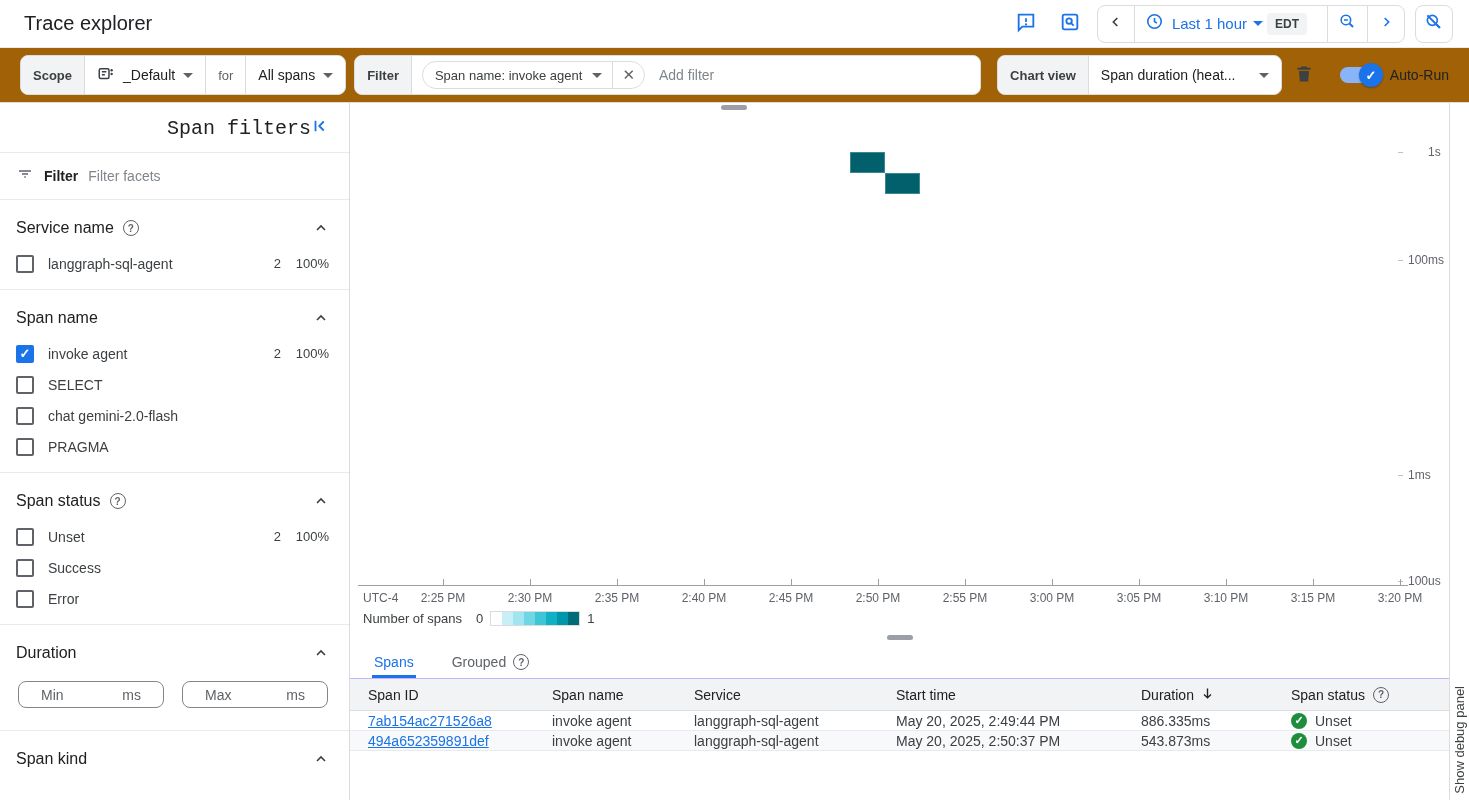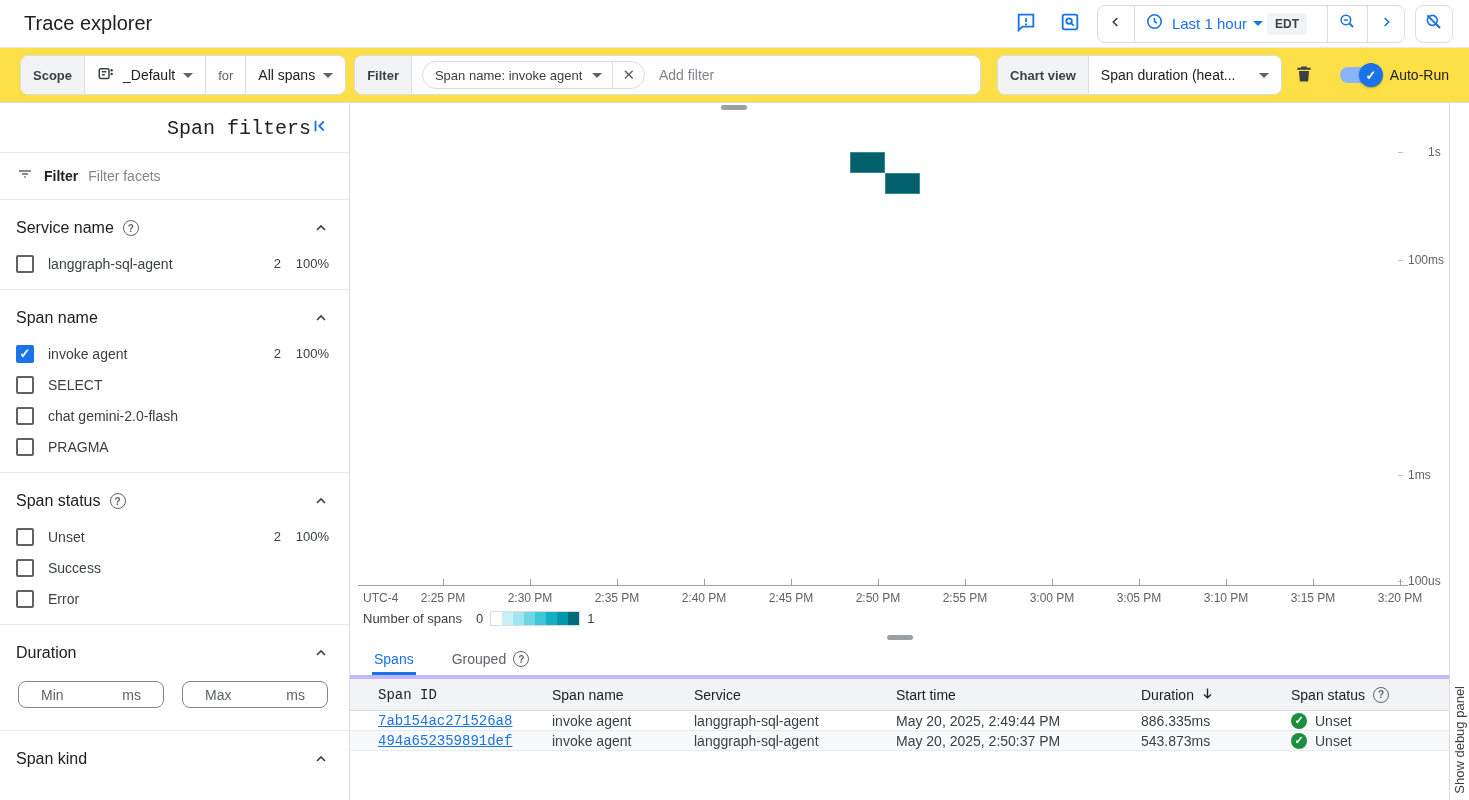--- a/index.html
+++ b/index.html
@@ -21,21 +21,21 @@
   .time-label { color:#1a73e8; font-size:15px; font-weight:500; margin:0 6px 0 8px; }
   .tz-badge { background:#f1f3f4; color:#3c4043; font-size:12px; font-weight:600;
               border-radius:4px; padding:4px 8px; margin:0 10px 0 4px; }
   .caret { width:0; height:0; border-left:5px solid transparent; border-right:5px solid transparent;
            border-top:5px solid #5f6368; display:inline-block; }
   .caret.blue { border-top-color:#1a73e8; }
   .sq-btn { width:38px; height:38px; border:1px solid #dadce0; border-radius:8px; background:#fff;
             display:flex; align-items:center; justify-content:center; cursor:pointer; }
 
   
-  .toolbar { height:55px; background:#fde047; border-bottom:1px solid #dadce0;
+  .toolbar { height:55px; background:#a16207; border-bottom:1px solid #dadce0;
              display:flex; align-items:center; padding:0 20px; }
   .ctl-group { display:flex; align-items:stretch; height:40px; background:#fff;
                border:1px solid #dadce0; border-radius:8px; overflow:hidden; }
   .ctl-label { display:flex; align-items:center; padding:0 12px; background:#f1f3f4;
                font-size:13px; font-weight:600; color:#3c4043; border-right:1px solid #dadce0; }
   .ctl-seg { display:flex; align-items:center; padding:0 12px; font-size:14px; color:#202124; gap:8px; }
   .ctl-seg.bordered { border-right:1px solid #dadce0; }
   .ctl-seg.dim { color:#5f6368; font-size:13px; }
   .filter-group { flex:1; margin:0 8px; max-width:668px; }
   .chip { display:flex; align-items:center; height:28px; border:1px solid #dadce0; border-radius:15px;
@@ -109,29 +109,29 @@
   .x-label { position:absolute; top:488px; transform:translateX(-50%); font-size:12px; color:#5f6368;
              white-space:nowrap; }
   .x-tz { position:absolute; left:13px; top:488px; font-size:12px; color:#5f6368; }
   .legend { position:absolute; left:13px; top:508px; display:flex; align-items:center; font-size:13px; color:#3c4043; }
   .legend-swatch { display:flex; border:1px solid #dadce0; margin:0 7px; }
   .legend-cell { width:11px; height:13px; }
 
   .handle-row { position:relative; height:10px; }
   .handle-bottom { left:calc(50% - 13px); top:2px; }
 
-  .tabs { display:flex; align-items:flex-end; height:36px; border-bottom:4px solid #c4b5fd; padding-left:22px; }
+  .tabs { display:flex; align-items:flex-end; height:36px; border-bottom:1px solid #c4b5fd; padding-left:22px; }
   .tab { display:flex; align-items:center; gap:7px; font-size:14px; font-weight:500; padding:8px 2px;
          margin-right:34px; cursor:pointer; color:#5f6368; }
   .tab.active { color:#1a73e8; border-bottom:3px solid #1a73e8; padding-bottom:5px; }
 
   .grid-row { display:grid; grid-template-columns:202px 142px 202px 245px 150px 1fr; align-items:center; }
   .thead { background:#f1f3f4; height:32px; border-bottom:1px solid #dadce0; }
   .th { font-size:14px; font-weight:500; color:#202124; display:flex; align-items:center; gap:6px; }
-  .th:first-child, .td:first-child { padding-left:28px;font-family:Liberation Mono, monospace; }
+  .th:first-child, .td:first-child { padding-left:18px; }
   .trow { height:20px; border-bottom:1px solid #e8eaed; }
   .trow.alt { background:#f8f9fa; }
   .td { font-size:14px; color:#3c4043; display:flex; align-items:center; }
   .td a { color:#1a73e8; text-decoration:underline; }
   .status-ok { width:16px; height:16px; border-radius:50%; background:#1e8e3e; color:#fff; font-size:11px;
                font-weight:700; display:inline-flex; align-items:center; justify-content:center; margin-right:8px; }
 
   
   .debug-strip { width:20px; flex-shrink:0; border-left:1px solid #dadce0; position:relative; background:#fff; }
   .debug-strip span { position:absolute; bottom:6px; left:2px; writing-mode:vertical-rl;

